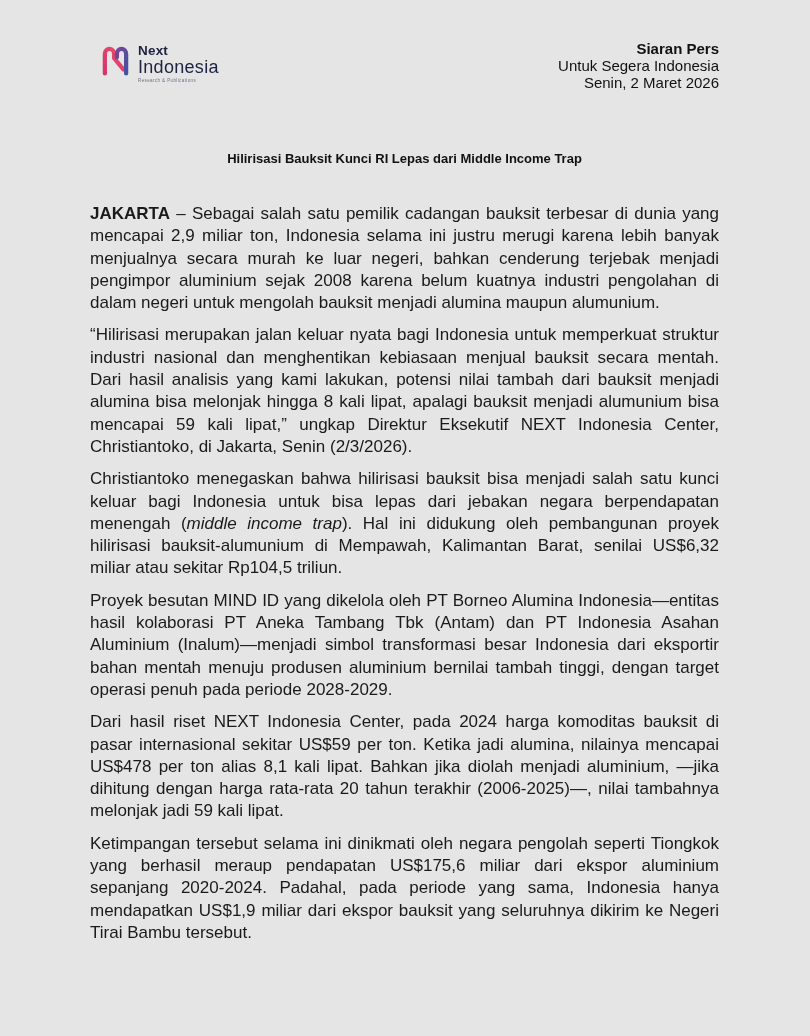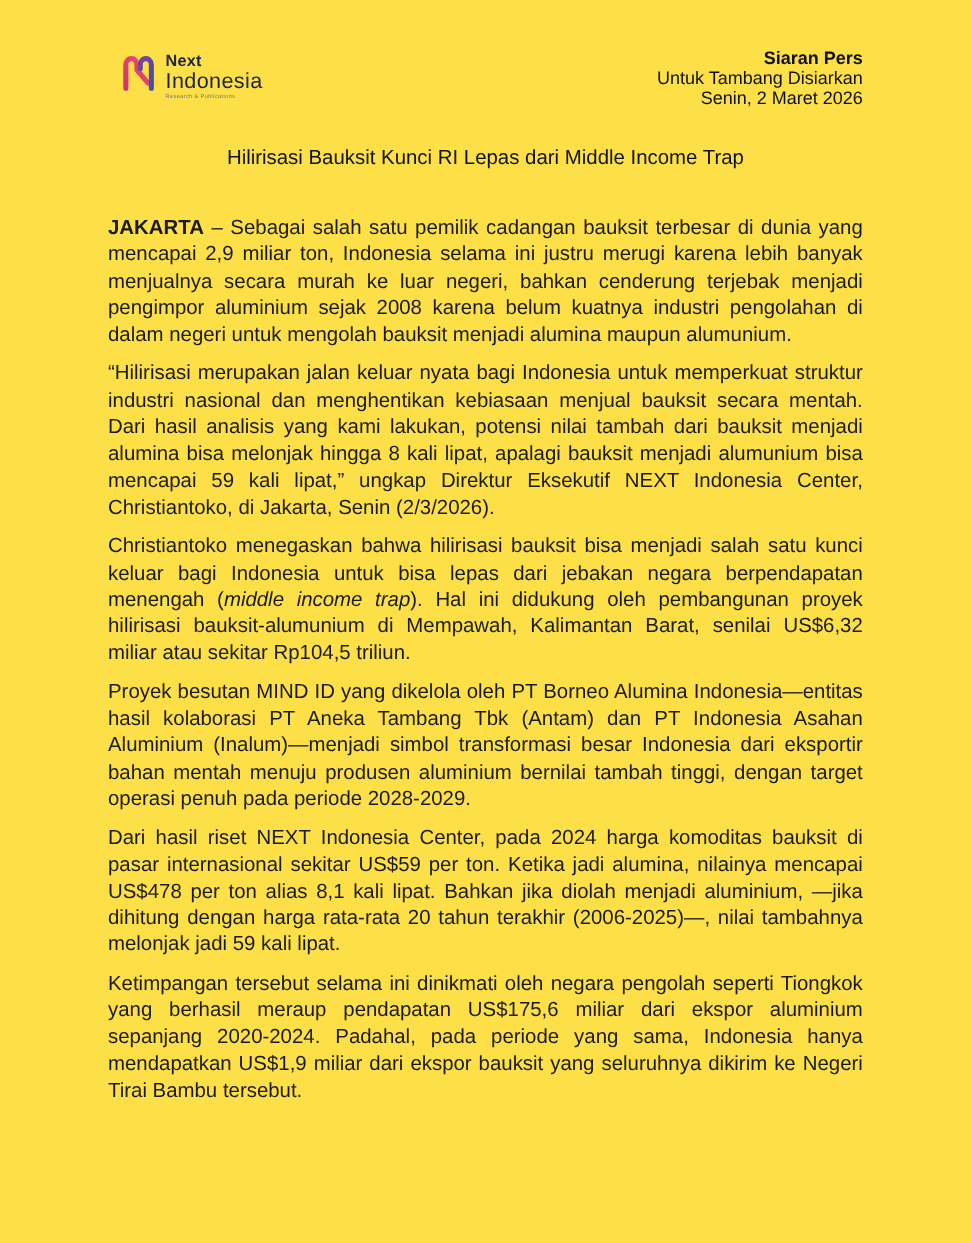--- a/index.html
+++ b/index.html
@@ -1,19 +1,19 @@
 <!DOCTYPE html>
 <html><head>
 <meta charset="utf-8">
 <style>
   html, body { margin: 0; padding: 0; background: #ffffff; }
   .page {
     width: 810px;
     height: 1036px;
-    background: #fde047;
+    background: #e5e5e5;
     font-family: "Liberation Sans", sans-serif;
     color: #1a1a1a;
     position: relative;
     overflow: hidden;
     margin: 0 auto;
   }
   .content {
     padding: 40px 91px 0 90px;
   }
   
@@ -51,23 +51,23 @@
   .meta {
     text-align: right;
     font-size: 15px;
     line-height: 17px;
     color: #111111;
   }
   .meta .bold { font-weight: bold; }
   
   .title {
     text-align: center;
-    font-weight: normal;
-    font-size: 17px;
-    margin-top: 31px;
+    font-weight: bold;
+    font-size: 13px;
+    margin-top: 60px;
     color: #111111;
   }
   
   .body { margin-top: 37px; }
   .body p {
     margin: 0 0 10px 0;
     font-size: 17px;
     line-height: 22.3px;
     text-align: justify;
     color: #1a1a1a;
@@ -99,21 +99,21 @@
         </svg>
         <div class="logo-text">
           <div class="logo-next">Next</div>
           <div class="logo-indonesia">Indonesia</div>
           <div class="logo-tagline">Research &amp; Publications</div>
         </div>
       </div>
 
       <div class="meta">
         <div class="bold">Siaran Pers</div>
-        <div>Untuk Tambang Disiarkan</div>
+        <div>Untuk Segera Indonesia</div>
         <div>Senin, 2 Maret 2026</div>
       </div>
     </div>
 
     <div class="title">Hilirisasi Bauksit Kunci RI Lepas dari Middle Income Trap</div>
 
     <div class="body">
         <p><span class="bold">JAKARTA</span><span> – Sebagai salah satu pemilik cadangan bauksit terbesar di dunia yang mencapai 2,9 miliar ton, Indonesia selama ini justru merugi karena lebih banyak menjualnya secara murah ke luar negeri, bahkan cenderung terjebak menjadi pengimpor aluminium sejak 2008 karena belum kuatnya industri pengolahan di dalam negeri untuk mengolah bauksit menjadi alumina maupun alumunium.</span></p>
         <p><span>“Hilirisasi merupakan jalan keluar nyata bagi Indonesia untuk memperkuat struktur industri nasional dan menghentikan kebiasaan menjual bauksit secara mentah. Dari hasil analisis yang kami lakukan, potensi nilai tambah dari bauksit menjadi alumina bisa melonjak hingga 8 kali lipat, apalagi bauksit menjadi alumunium bisa mencapai 59 kali lipat,” ungkap Direktur Eksekutif NEXT Indonesia Center, Christiantoko, di Jakarta, Senin (2/3/2026).</span></p>
         <p><span>Christiantoko menegaskan bahwa hilirisasi bauksit bisa menjadi salah satu kunci keluar bagi Indonesia untuk bisa lepas dari jebakan negara berpendapatan menengah (</span><span class="italic">middle income trap</span><span>). Hal ini didukung oleh pembangunan proyek hilirisasi bauksit-alumunium di Mempawah, Kalimantan Barat, senilai US$6,32 miliar atau sekitar Rp104,5 triliun.</span></p>

